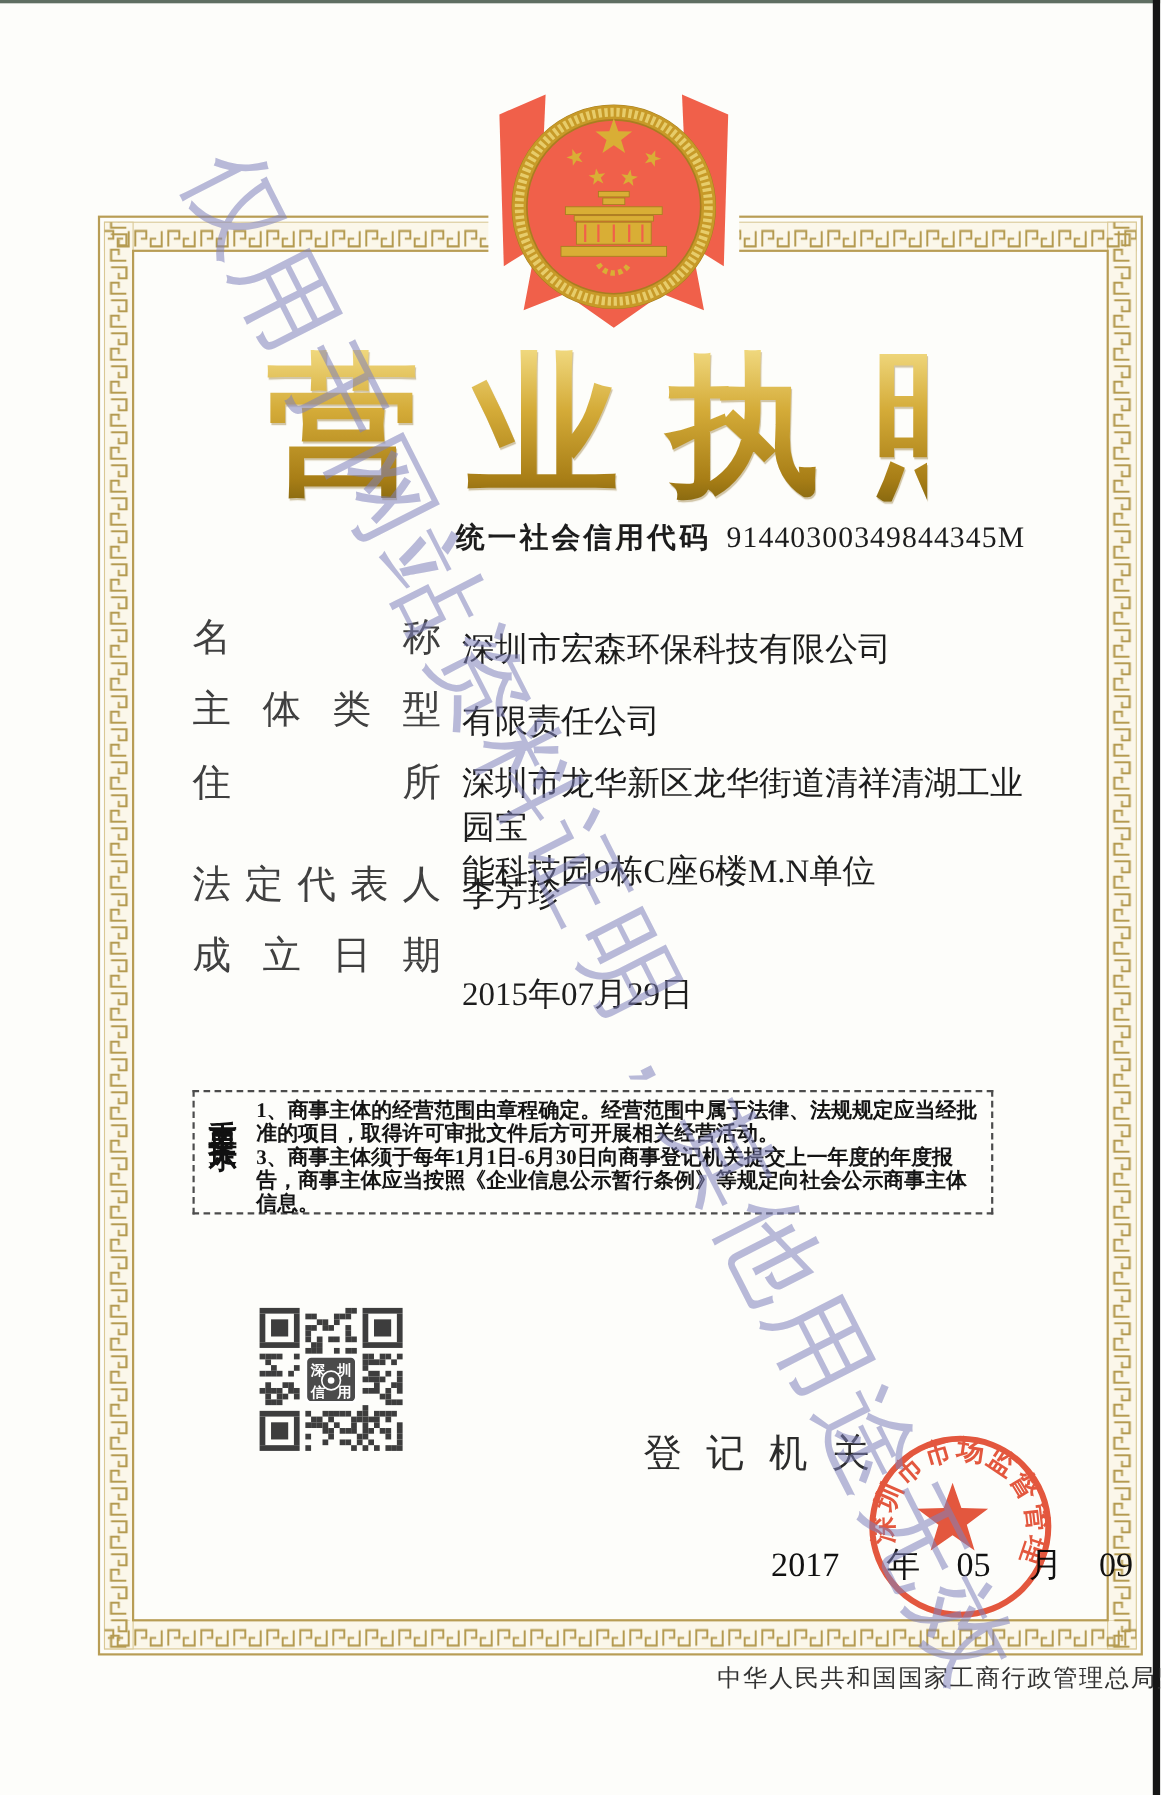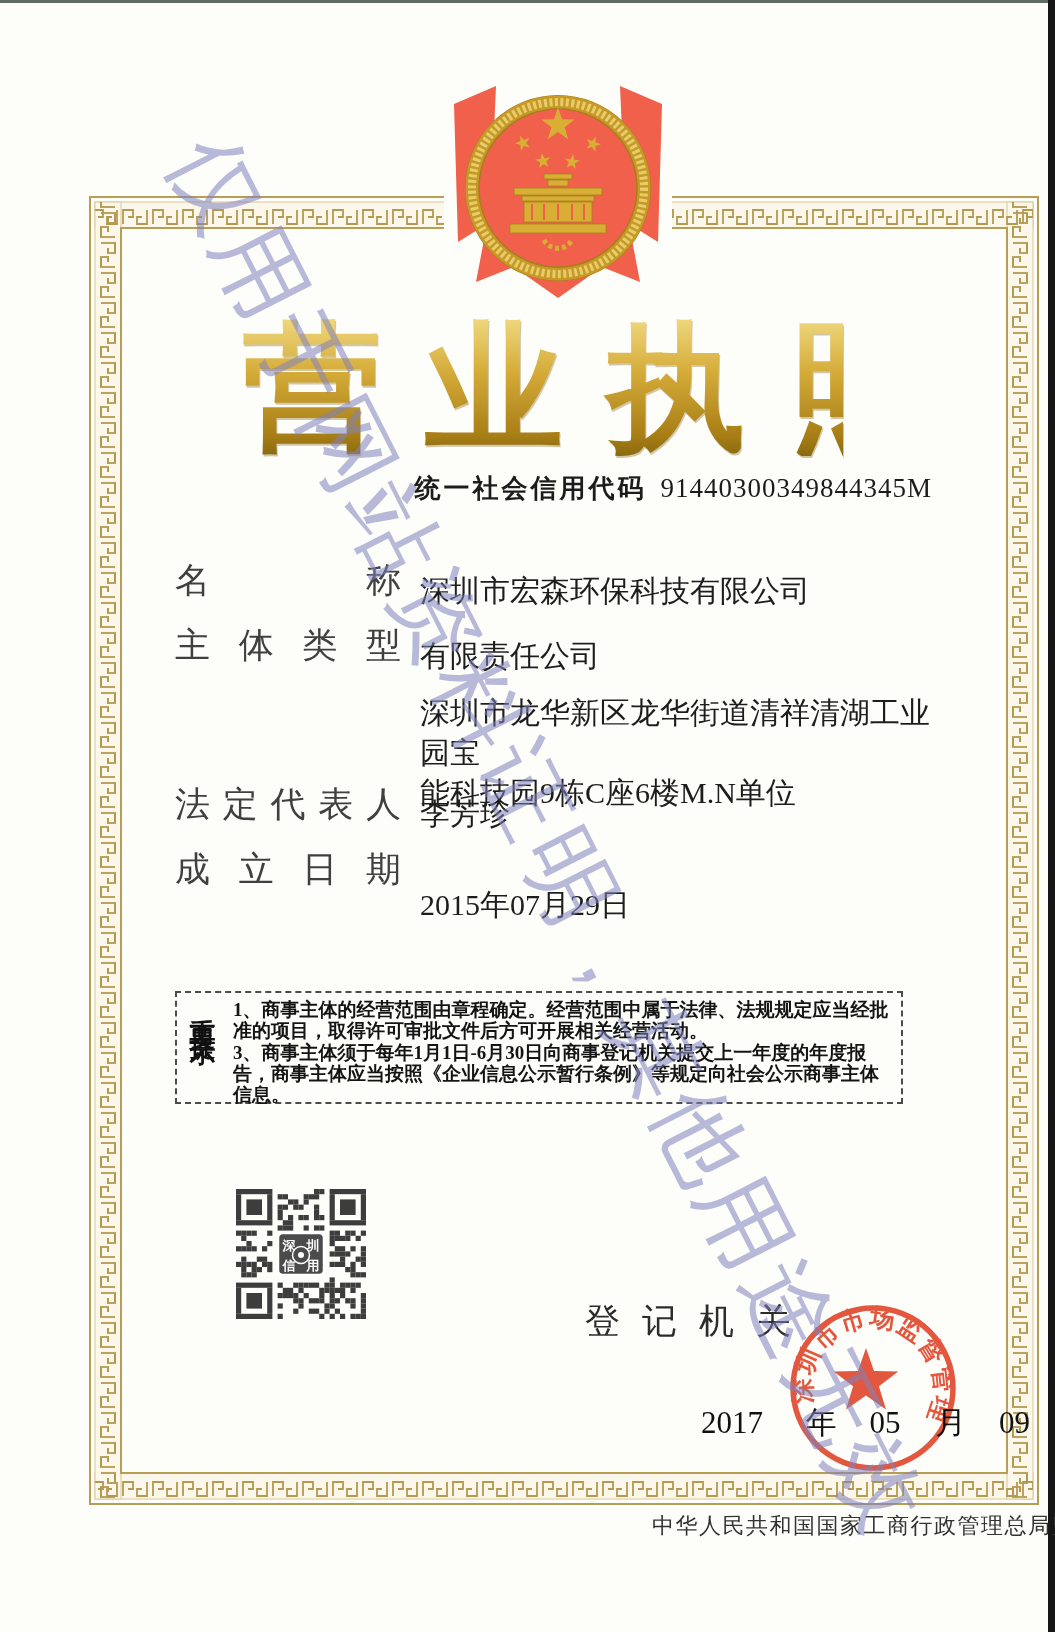--- a/index.html
+++ b/index.html
@@ -131,20 +131,21 @@
     <span class="credit-label">统一社会信用代码</span>
     <span class="credit-value">91440300349844345M</span>
   </div>
 
   <div class="f-label" style="top:562px;">名称</div>
   <div class="f-value" style="top:571px;">深圳市宏森环保科技有限公司</div>
 
   <div class="f-label" style="top:627px;">主体类型</div>
   <div class="f-value" style="top:636px;">有限责任公司</div>
 
+  <div class="f-label" style="top:694px;">住所</div>
   <div class="f-value" style="top:693px;">
     <div>深圳市龙华新区龙华街道清祥清湖工业园宝</div>
     <div>能科技园9栋C座6楼M.N单位</div>
   </div>
 
   <div class="f-label" style="top:786px;">法定代表人</div>
   <div class="f-value" style="top:794px;">李芳珍</div>
 
   <div class="f-label" style="top:851px;">成立日期</div>
   <div class="f-value" style="top:885px;">2015年07月29日</div>

